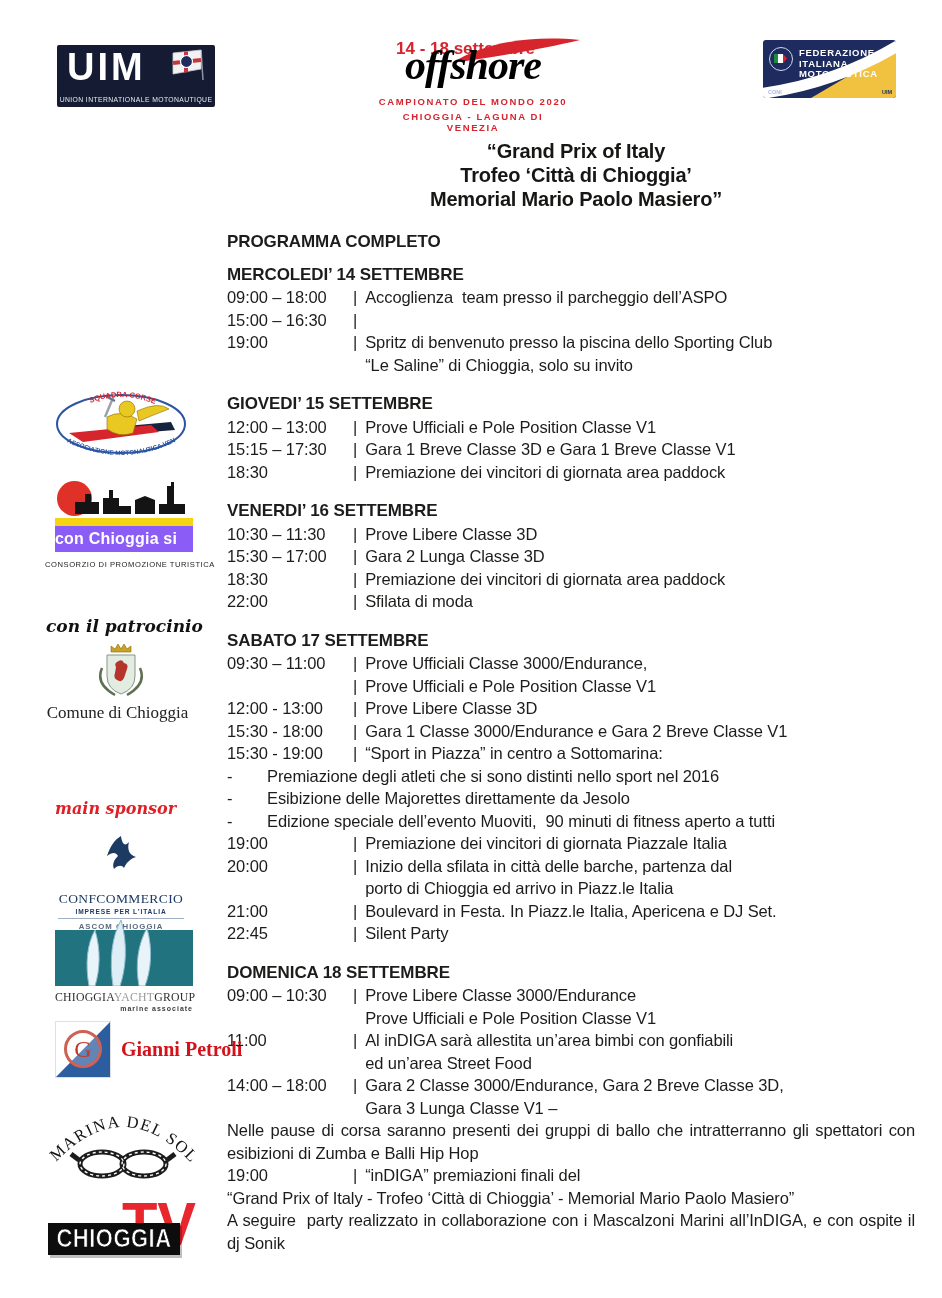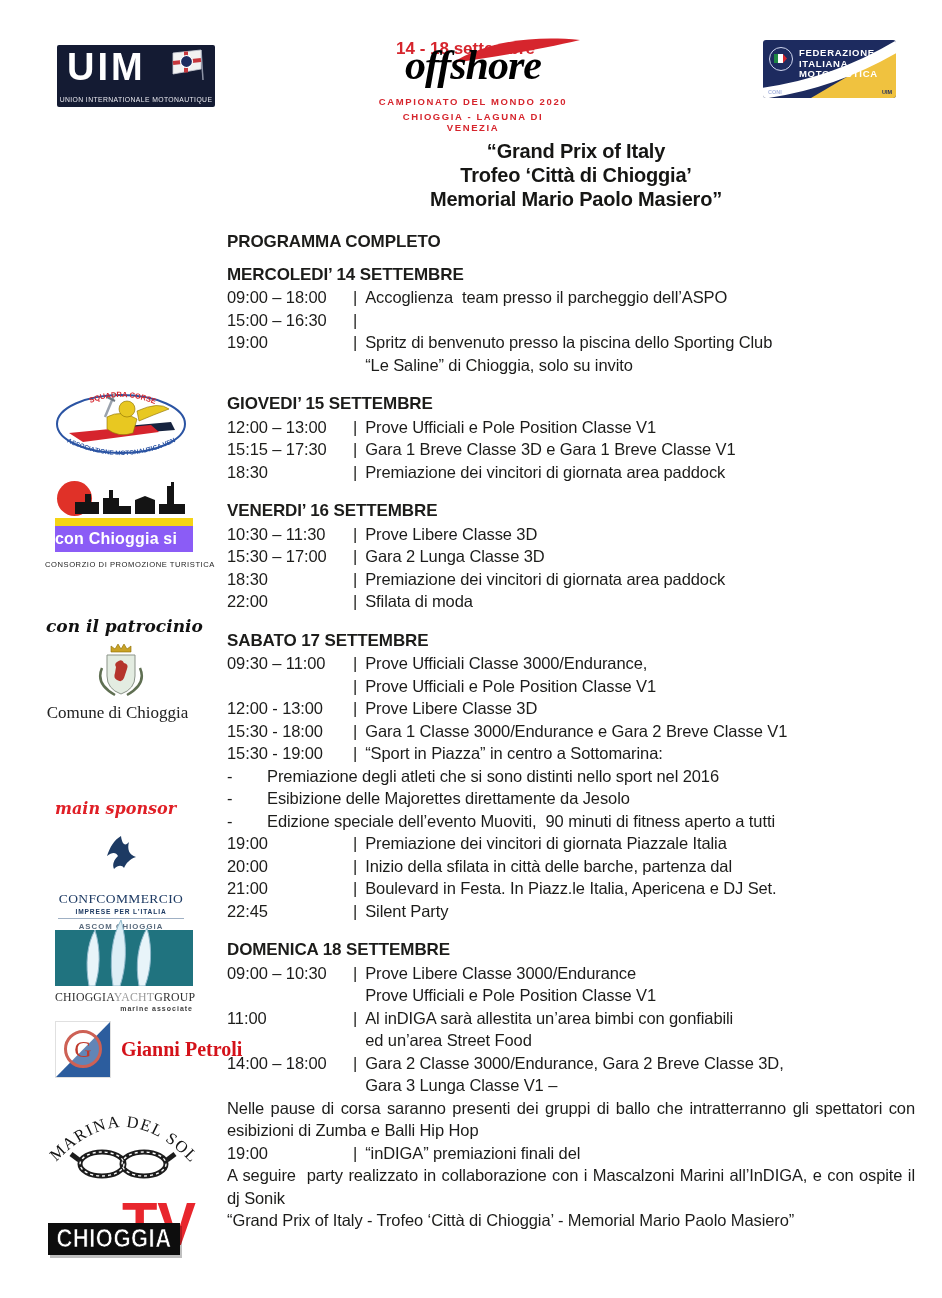--- a/index.html
+++ b/index.html
@@ -201,35 +201,36 @@
           <div class="prow"><span class="time">09:30 – 11:00</span><span class="pipe">|</span><span class="txt">Prove Ufficiali Classe 3000/Endurance,</span></div>
           <div class="prow"><span class="time"></span><span class="pipe">|</span><span class="txt">Prove Ufficiali e Pole Position Classe V1</span></div>
           <div class="prow"><span class="time">12:00 - 13:00</span><span class="pipe">|</span><span class="txt">Prove Libere Classe 3D</span></div>
           <div class="prow"><span class="time">15:30 - 18:00</span><span class="pipe">|</span><span class="txt">Gara 1 Classe 3000/Endurance e Gara 2 Breve Classe V1</span></div>
           <div class="prow"><span class="time">15:30 - 19:00</span><span class="pipe">|</span><span class="txt">“Sport in Piazza” in centro a Sottomarina:</span></div>
           <div class="prow"><span class="dash">-</span><span class="btxt">Premiazione degli atleti che si sono distinti nello sport nel 2016</span></div>
           <div class="prow"><span class="dash">-</span><span class="btxt">Esibizione delle Majorettes direttamente da Jesolo</span></div>
           <div class="prow"><span class="dash">-</span><span class="btxt">Edizione speciale dell’evento Muoviti,  90 minuti di fitness aperto a tutti</span></div>
           <div class="prow"><span class="time">19:00</span><span class="pipe">|</span><span class="txt">Premiazione dei vincitori di giornata Piazzale Italia</span></div>
           <div class="prow"><span class="time">20:00</span><span class="pipe">|</span><span class="txt">Inizio della sfilata in città delle barche, partenza dal</span></div>
+          <div class="prow"><span class="time"></span><span class="pipe nopipe">|</span><span class="txt">porto di Chioggia ed arrivo in Piazz.le Italia</span></div>
           <div class="prow"><span class="time">21:00</span><span class="pipe">|</span><span class="txt">Boulevard in Festa. In Piazz.le Italia, Apericena e DJ Set.</span></div>
           <div class="prow"><span class="time">22:45</span><span class="pipe">|</span><span class="txt">Silent Party</span></div>
         </div>
         <div class="day">
           <div class="day-title">DOMENICA 18 SETTEMBRE</div>
           <div class="prow"><span class="time">09:00 – 10:30</span><span class="pipe">|</span><span class="txt">Prove Libere Classe 3000/Endurance</span></div>
           <div class="prow"><span class="time"></span><span class="pipe nopipe">|</span><span class="txt">Prove Ufficiali e Pole Position Classe V1</span></div>
           <div class="prow"><span class="time">11:00</span><span class="pipe">|</span><span class="txt">Al inDIGA sarà allestita un’area bimbi con gonfiabili</span></div>
           <div class="prow"><span class="time"></span><span class="pipe nopipe">|</span><span class="txt">ed un’area Street Food</span></div>
           <div class="prow"><span class="time">14:00 – 18:00</span><span class="pipe">|</span><span class="txt">Gara 2 Classe 3000/Endurance, Gara 2 Breve Classe 3D,</span></div>
           <div class="prow"><span class="time"></span><span class="pipe nopipe">|</span><span class="txt">Gara 3 Lunga Classe V1 –</span></div>
           <div class="prow para">Nelle pause di corsa saranno presenti dei gruppi di ballo che intratterranno gli spettatori con esibizioni di Zumba e Balli Hip Hop</div>
           <div class="prow"><span class="time">19:00</span><span class="pipe">|</span><span class="txt">“inDIGA” premiazioni finali del</span></div>
+          <div class="prow para">“Grand Prix of Italy - Trofeo ‘Città di Chioggia’ - Memorial Mario Paolo Masiero”</div>
           <div class="prow para">A seguire  party realizzato in collaborazione con i Mascalzoni Marini all’InDIGA, e con ospite il dj Sonik</div>
-          <div class="prow para">“Grand Prix of Italy - Trofeo ‘Città di Chioggia’ - Memorial Mario Paolo Masiero”</div>
         </div>
       </div>
   </div>
 
   <div class="amv-logo">
     <svg width="136" height="88" viewBox="0 0 136 88">
       <defs>
         <path id="amv-top" d="M28,26 Q68,6 108,26"></path>
         <path id="amv-bot" d="M12,60 Q68,88 124,60"></path>
       </defs>

